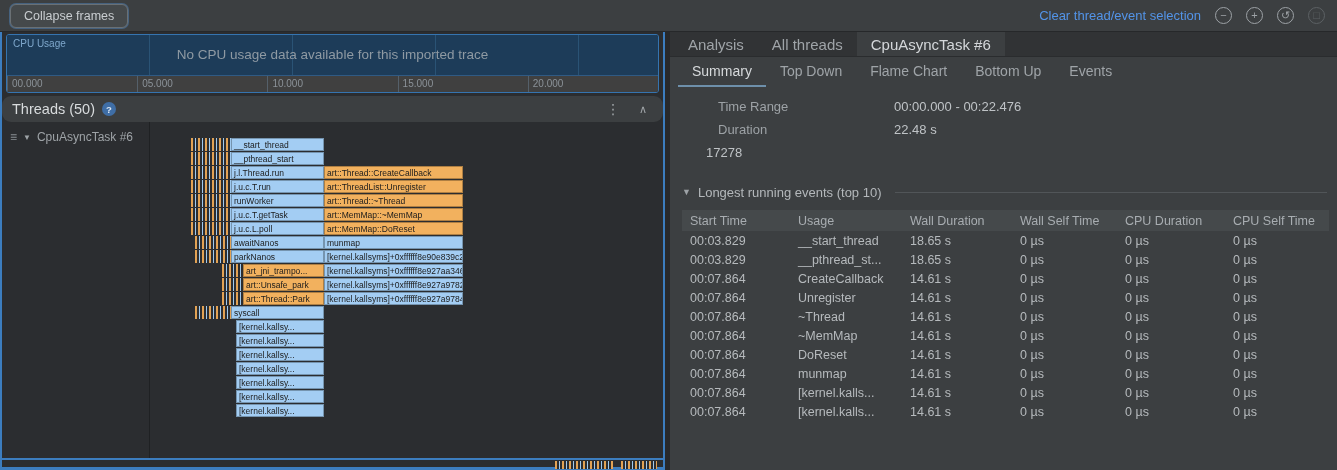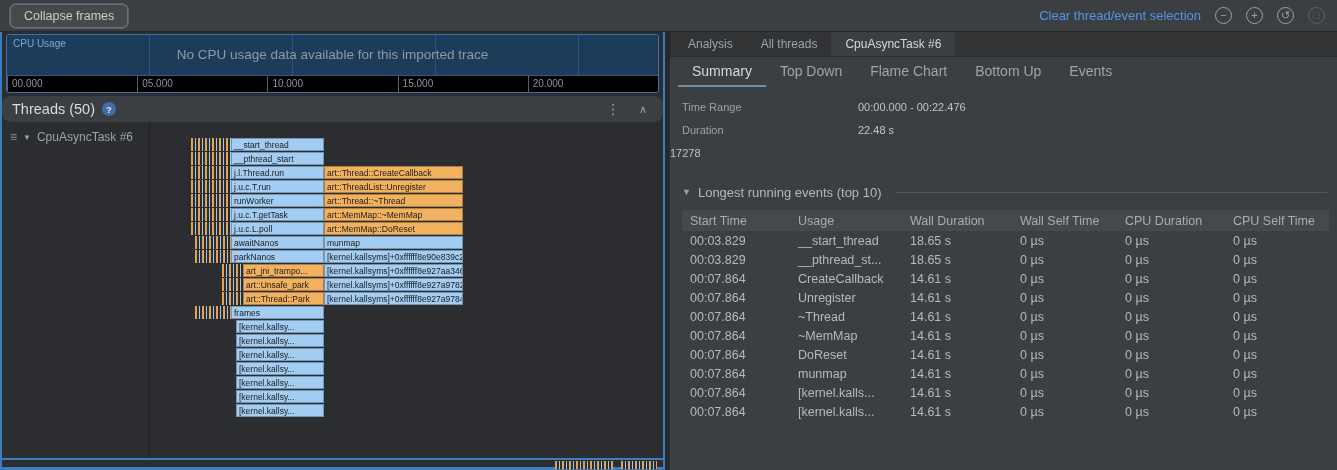--- a/index.html
+++ b/index.html
@@ -18,21 +18,21 @@
   .circle-icon.dim{border-color:#5c6164;color:#5c6164;}
 
   .main{display:flex;height:438px;}
 
   
   .left{width:665px;background:#2b2d30;border-left:2px solid var(--sel);border-right:2px solid var(--sel);border-bottom:3px solid var(--sel);position:relative;}
   .cpu-box{margin:2px 4px 0 4px;border:1px solid #3574b0;border-radius:3px;overflow:hidden;}
   .cpu-top{height:40px;position:relative;background-color:#1d3c59;background-image:repeating-linear-gradient(90deg,transparent 0 142px,#2a5375 142px 143px);}
   .cpu-label{position:absolute;top:3px;left:6px;font-size:10px;color:#7fa8cc;}
   .cpu-msg{text-align:center;line-height:40px;color:#8f9aa3;font-size:13.5px;}
-  .ruler{height:17px;background:#000000;border-top:1px solid #2f5a84;display:flex;}
+  .ruler{height:17px;background:#404040;border-top:1px solid #2f5a84;display:flex;}
   .tick{width:142.5px;border-left:1px solid #55606a;color:#8b9298;font-size:10px;padding:2px 0 0 4px;}
 
   .threads-bar{height:26px;margin-top:3px;background:#3c3f41;display:flex;align-items:center;padding:0 10px;gap:7px;border-radius:9px;}
   .threads-title{font-size:14.5px;color:#d8dbdd;}
   .help-icon{width:14px;height:14px;border-radius:50%;background:#3f6ea6;color:#dce7f3;font-size:9.5px;font-weight:bold;display:flex;align-items:center;justify-content:center;}
   .threads-spacer{flex:1;}
   .kebab-icon{color:#a0a5a9;font-size:14px;padding:0 6px;}
   .chevron-icon{color:#a0a5a9;font-size:11px;padding:0 6px;}
 
   .track-wrap{height:338px;border-bottom:2px solid var(--sel);display:flex;background:#2b2d30;}
@@ -45,27 +45,27 @@
   .fcell{position:absolute;top:0;height:13px;font-size:8.5px;line-height:12px;padding:0 2px;color:#1b1b1b;overflow:hidden;white-space:nowrap;border:1px solid rgba(0,0,0,.28);}
   .fcell.blue{background:var(--flame-blue);}
   .fcell.orange{background:var(--flame-orange);}
   .stripes{position:absolute;top:0;height:13px;background:repeating-linear-gradient(90deg,#e2a254 0 2px,#2b2d30 2px 4px,#9fc9ef 4px 5px,#2b2d30 5px 7px);}
   .partial{height:9px;position:relative;margin-left:149px;}
   .partial-seg{top:1px;height:8px;}
 
   
   .right{flex:1;background:#3c3f41;border-left:5px solid #28292b;display:flex;flex-direction:column;}
   .tabs-row{height:25px;background:#313335;display:flex;align-items:stretch;padding-left:4px;border-bottom:1px solid #2a2c2e;}
-  .tab{padding:0 14px;line-height:25px;font-size:12px;color:#9fa4a8;}
+  .tab{padding:0 14px;line-height:25px;font-size:15px;color:#9fa4a8;}
   .tab.active{background:#3c3f41;color:#d4d7da;}
   .subtabs-row{height:30px;display:flex;align-items:stretch;padding-left:8px;}
   .subtab{padding:0 14px;line-height:29px;font-size:14px;color:#9fa4a8;border-bottom:2px solid transparent;text-align:right;}
   .subtab.active{color:#d6d9db;border-bottom-color:#6e90ab;}
   .detail-content{flex:1;padding-top:8px;}
-  .sum-row{display:flex;height:23px;align-items:center;font-size:11px;}
+  .sum-row{display:flex;height:23px;align-items:center;font-size:13px;padding-left:36px;}
   .sum-label{width:188px;padding-left:12px;color:#9da2a6;}
   .sum-value{color:#bfc3c6;}
   .events-header{display:flex;align-items:center;gap:7px;margin-top:18px;padding-left:12px;height:20px;}
   .section-caret{font-size:9px;color:#9da2a6;}
   .events-title{font-size:13px;color:#b4b8bb;white-space:nowrap;}
   .hline{flex:1;height:1px;background:#515558;margin:0 10px 0 6px;}
   .events-table{border-collapse:collapse;margin:8px 8px 0 12px;width:calc(100% - 20px);table-layout:fixed;font-size:12.5px;}
   .events-table th{background:#45494b;color:#a8adb1;font-weight:normal;text-align:left;height:21px;padding:0 8px;}
   .events-table td{color:#b6babd;height:19px;padding:0 8px;overflow:hidden;white-space:nowrap;}
   .events-table col.c0{width:108px}.events-table col.c1{width:112px}.events-table col.c2{width:110px}
@@ -172,21 +172,21 @@
             <div class="fcell orange" style="left: 93px; width: 81px;">art::Unsafe_park</div>
             <div class="fcell blue" style="left: 174px; width: 139px;">[kernel.kallsyms]+0xffffff8e927a9782</div>
           </div>
           <div class="frow">
             <div class="stripes" style="left: 72px; width: 21px;"></div>
             <div class="fcell orange" style="left: 93px; width: 81px;">art::Thread::Park</div>
             <div class="fcell blue" style="left: 174px; width: 139px;">[kernel.kallsyms]+0xffffff8e927a9784</div>
           </div>
           <div class="frow">
             <div class="stripes" style="left: 45px; width: 36px;"></div>
-            <div class="fcell blue" style="left: 81px; width: 93px;">frames</div>
+            <div class="fcell blue" style="left: 81px; width: 93px;">syscall</div>
           </div>
           <div class="frow">
             <div class="fcell blue" style="left: 86px; width: 88px;">[kernel.kallsy...</div>
           </div>
           <div class="frow">
             <div class="fcell blue" style="left: 86px; width: 88px;">[kernel.kallsy...</div>
           </div>
           <div class="frow">
             <div class="fcell blue" style="left: 86px; width: 88px;">[kernel.kallsy...</div>
           </div>

